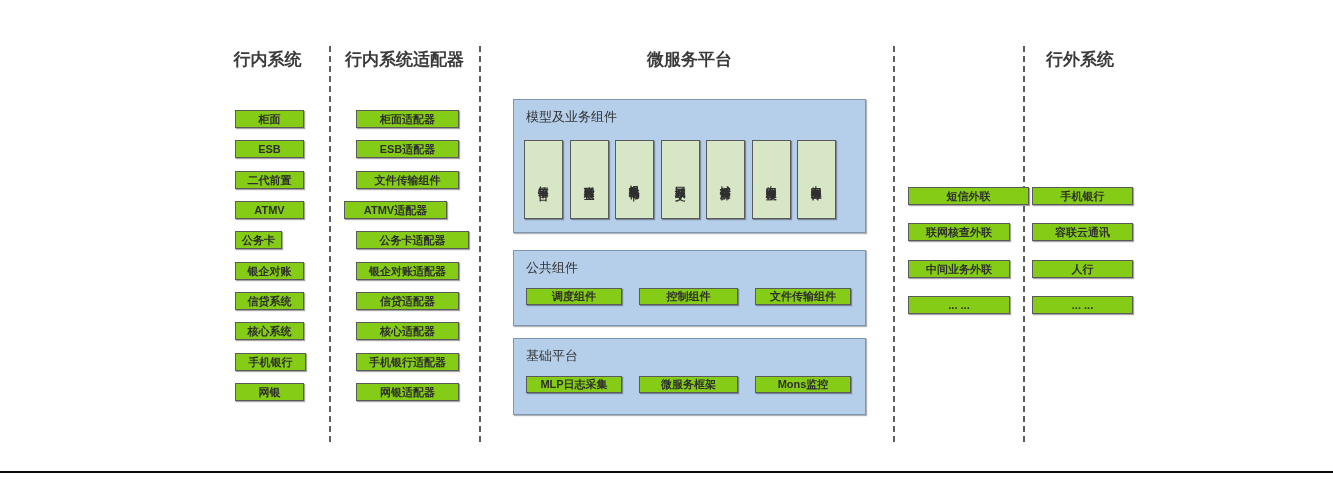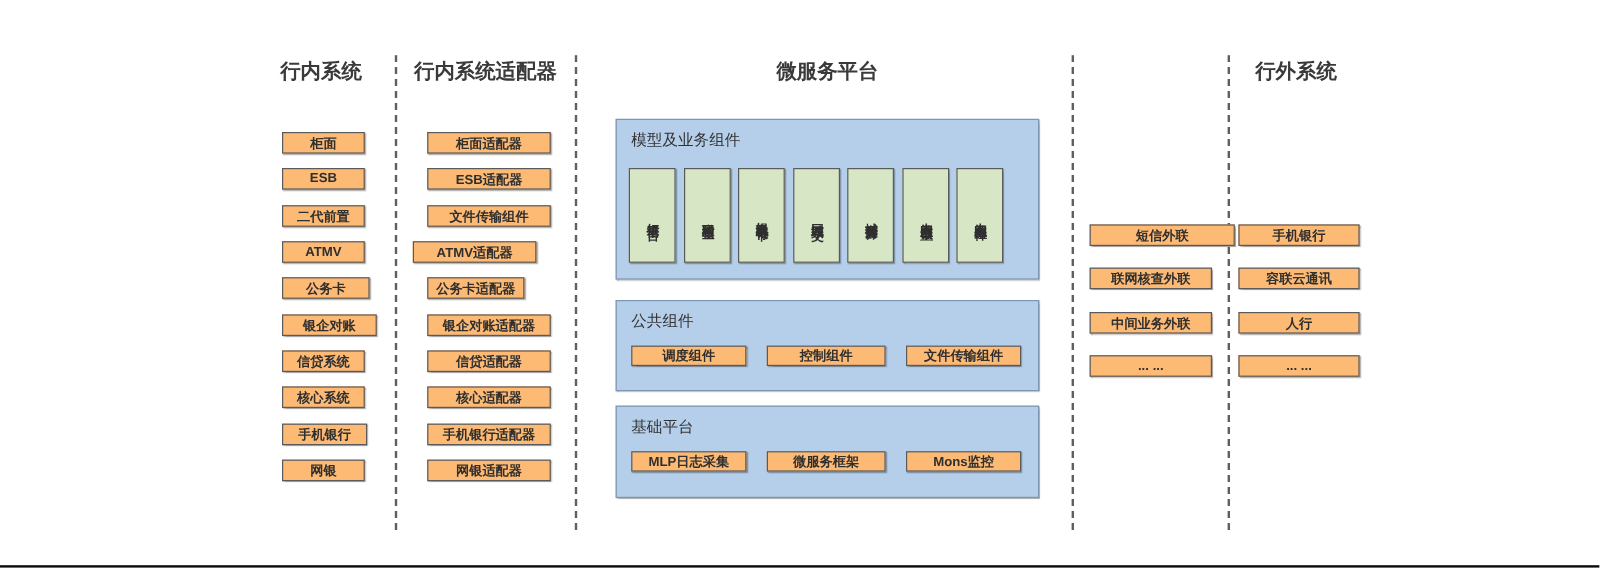--- a/index.html
+++ b/index.html
@@ -25,21 +25,21 @@
     position: absolute;
     top: 48px;
     font-size: 17px;
     font-weight: bold;
     color: #3a3a3a;
     text-align: center;
     white-space: nowrap;
   }
   .gbox {
     position: absolute;
-    background: #fdba74;
+    background: #84cc16;
     border: 1px solid #5a5a5a;
     box-shadow: 1px 1px 1px rgba(0,0,0,0.35);
     display: flex;
     align-items: center;
     justify-content: center;
     font-size: 11px;
     font-weight: bold;
     color: #2f2f2f;
     white-space: nowrap;
     height: 18px;
@@ -105,32 +105,32 @@
 
   <div class="col-header" style="left:331px;width:147px">行内系统适配器</div>
   <div class="col-header" style="left:205px;width:125px">行内系统</div>
   <div class="col-header" style="left:513px;width:353px">微服务平台</div>
   <div class="col-header" style="left:1025px;width:110px">行外系统</div>
 
   <div class="gbox" style="left:235px;top:110px;width:69px">柜面</div>
   <div class="gbox" style="left:235px;top:140px;width:69px">ESB</div>
   <div class="gbox" style="left:235px;top:171px;width:69px">二代前置</div>
   <div class="gbox" style="left:235px;top:201px;width:69px">ATMV</div>
-  <div class="gbox" style="left:235px;top:231px;width:73px">公务卡</div>
-  <div class="gbox" style="left:235px;top:262px;width:79px">银企对账</div>
+  <div class="gbox" style="left:235px;top:231px;width:47px">公务卡</div>
+  <div class="gbox" style="left:235px;top:262px;width:69px">银企对账</div>
   <div class="gbox" style="left:235px;top:292px;width:69px">信贷系统</div>
   <div class="gbox" style="left:235px;top:322px;width:69px">核心系统</div>
   <div class="gbox" style="left:235px;top:353px;width:71px">手机银行</div>
   <div class="gbox" style="left:235px;top:383px;width:69px">网银</div>
 
   <div class="gbox" style="left:356px;top:110px;width:103px">柜面适配器</div>
   <div class="gbox" style="left:356px;top:140px;width:103px">ESB适配器</div>
   <div class="gbox" style="left:356px;top:171px;width:103px">文件传输组件</div>
   <div class="gbox" style="left:344px;top:201px;width:103px">ATMV适配器</div>
-  <div class="gbox" style="left:356px;top:231px;width:81px">公务卡适配器</div>
+  <div class="gbox" style="left:356px;top:231px;width:113px">公务卡适配器</div>
   <div class="gbox" style="left:356px;top:262px;width:103px">银企对账适配器</div>
   <div class="gbox" style="left:356px;top:292px;width:103px">信贷适配器</div>
   <div class="gbox" style="left:356px;top:322px;width:103px">核心适配器</div>
   <div class="gbox" style="left:356px;top:353px;width:103px">手机银行适配器</div>
   <div class="gbox" style="left:356px;top:383px;width:103px">网银适配器</div>
 
   <div class="bluebox" style="top:99px;height:134px">
     <div class="group-label">模型及业务组件</div>
     <div class="vbox" style="left:10px">
         <span>短信平台</span>

